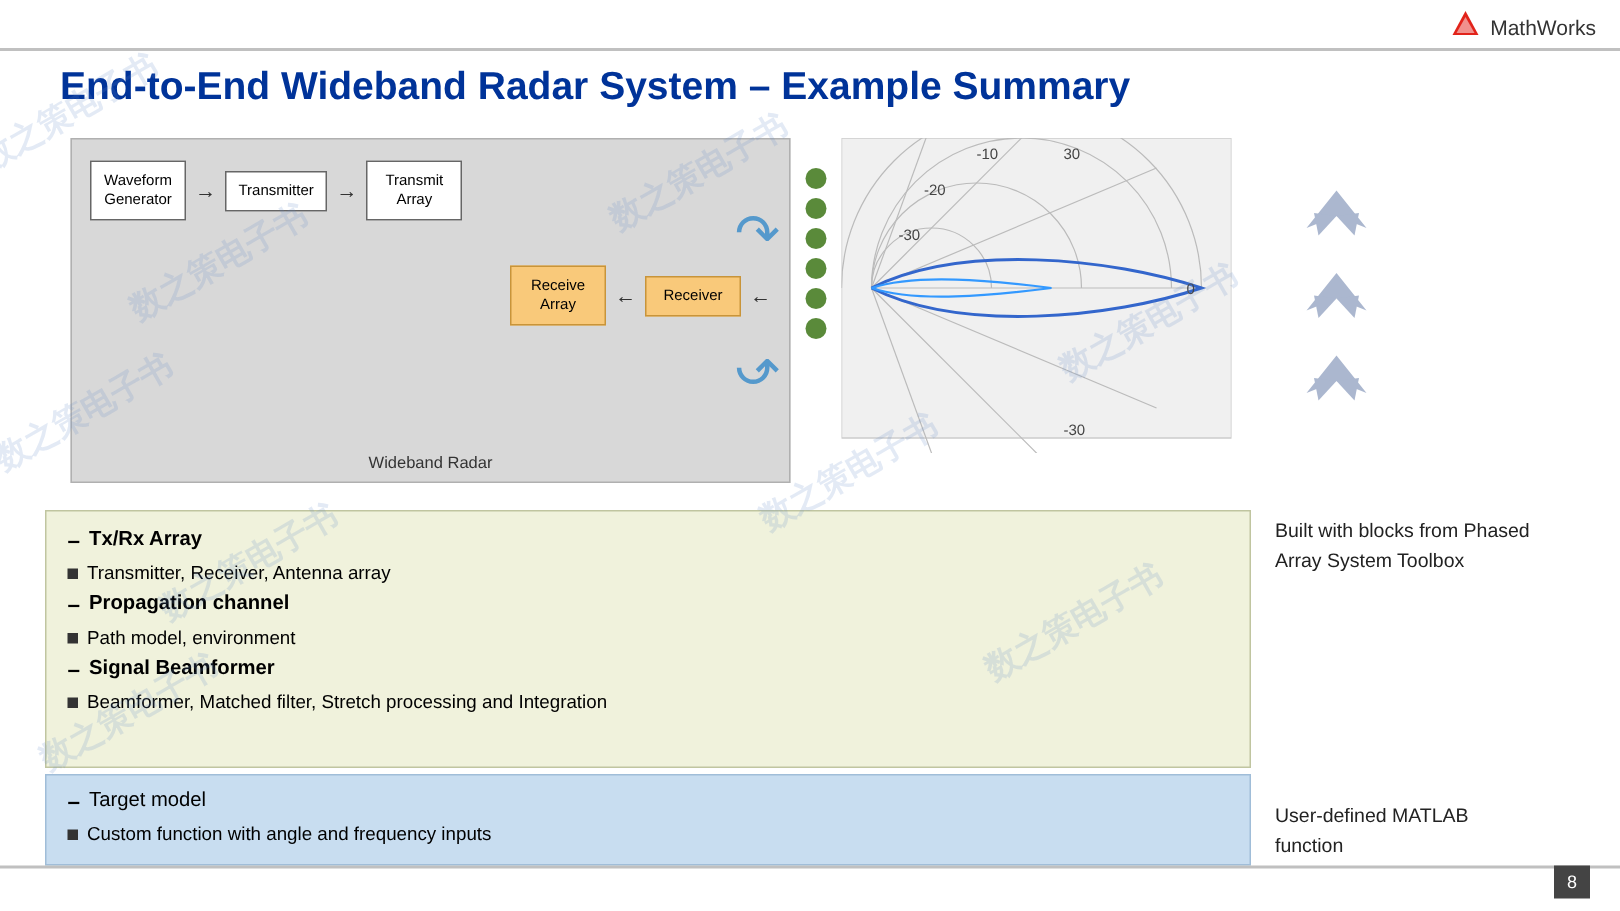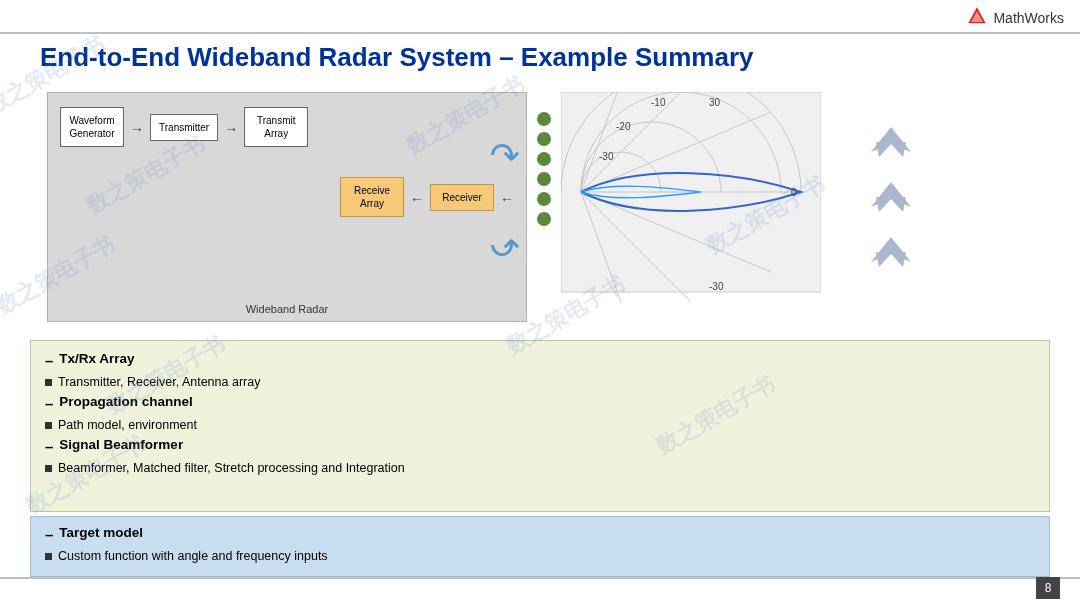--- a/index.html
+++ b/index.html
@@ -438,30 +438,38 @@
         </div>
         <div class="sub-item">
           <div class="bullet-sq"></div>
           <span>Beamformer, Matched filter, Stretch processing and Integration</span>
         </div>
       </div>
 
       <div class="target-box">
         <div class="bullet-item-main">
           <span class="dash">–</span>
-          <span style="font-weight:bold;">Target model</span>
+          <span style="font-weight:normal;">Target model</span>
         </div>
         <div class="sub-item">
           <div class="bullet-sq"></div>
           <span>Custom function with angle and frequency inputs</span>
         </div>
       </div>
 
     </div>
 
+    <div class="right-text-area">
+      <div class="right-text-block">
+        <span>Built with blocks from Phased<br>Array System Toolbox</span>
+      </div>
+      <div class="right-text-block">
+        <span>User-defined MATLAB<br>function</span>
+      </div>
+    </div>
 
   </div>
 
 </div>
 
 <div class="bottom-line"></div>
 
 <div class="page-number">8</div>
 
 </body></html>

